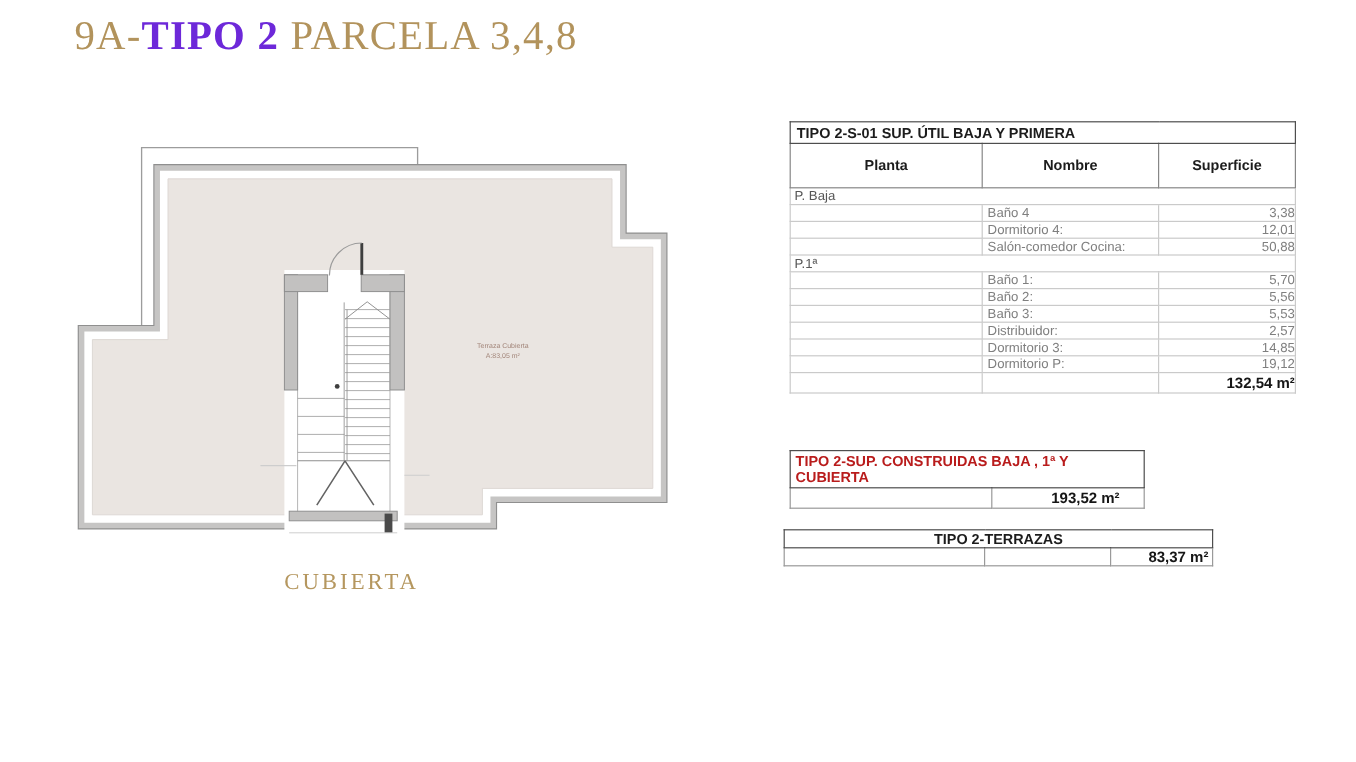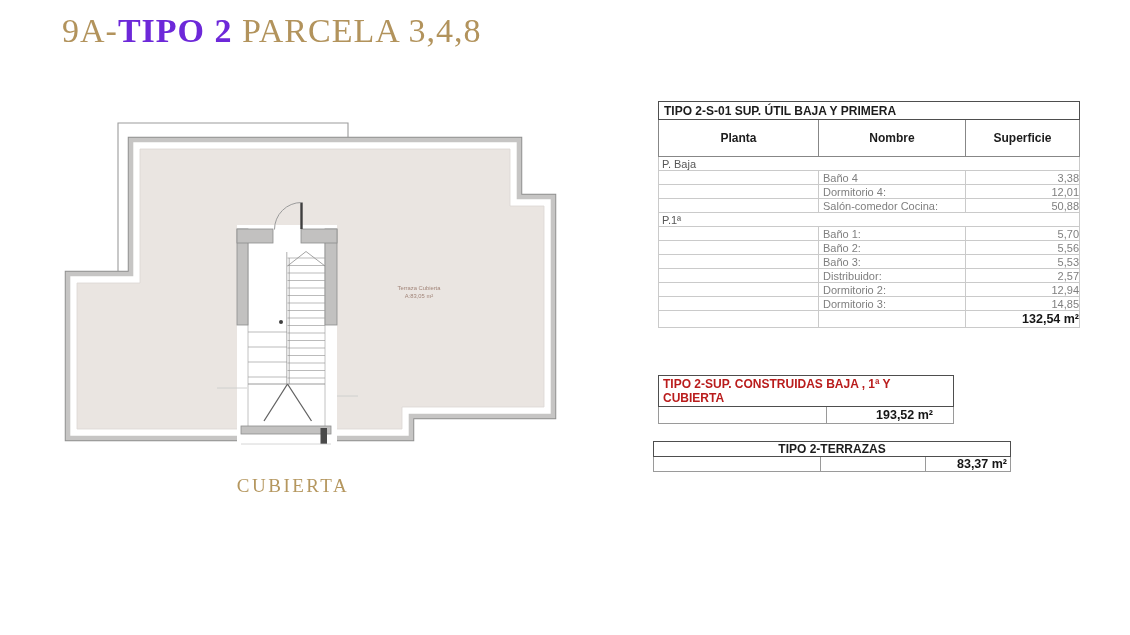--- a/index.html
+++ b/index.html
@@ -156,27 +156,27 @@
       <td class="n">Baño 3:</td>
       <td class="v">5,53</td>
         </tr>
     <tr class="it">
       <td></td>
       <td class="n">Distribuidor:</td>
       <td class="v">2,57</td>
         </tr>
     <tr class="it">
       <td></td>
-      <td class="n">Dormitorio 2:</td>
-      <td class="v">12,94</td>
-        </tr>
-    <tr class="it">
-      <td></td>
       <td class="n">Dormitorio 3:</td>
       <td class="v">14,85</td>
+        </tr>
+    <tr class="it">
+      <td></td>
+      <td class="n">Dormitorio P:</td>
+      <td class="v">19,12</td>
         </tr>
 
     <tr class="tot">
       <td></td>
           <td></td>
       <td class="v">132,54 m²</td>
         </tr>
   </tbody>
     </table>
 

